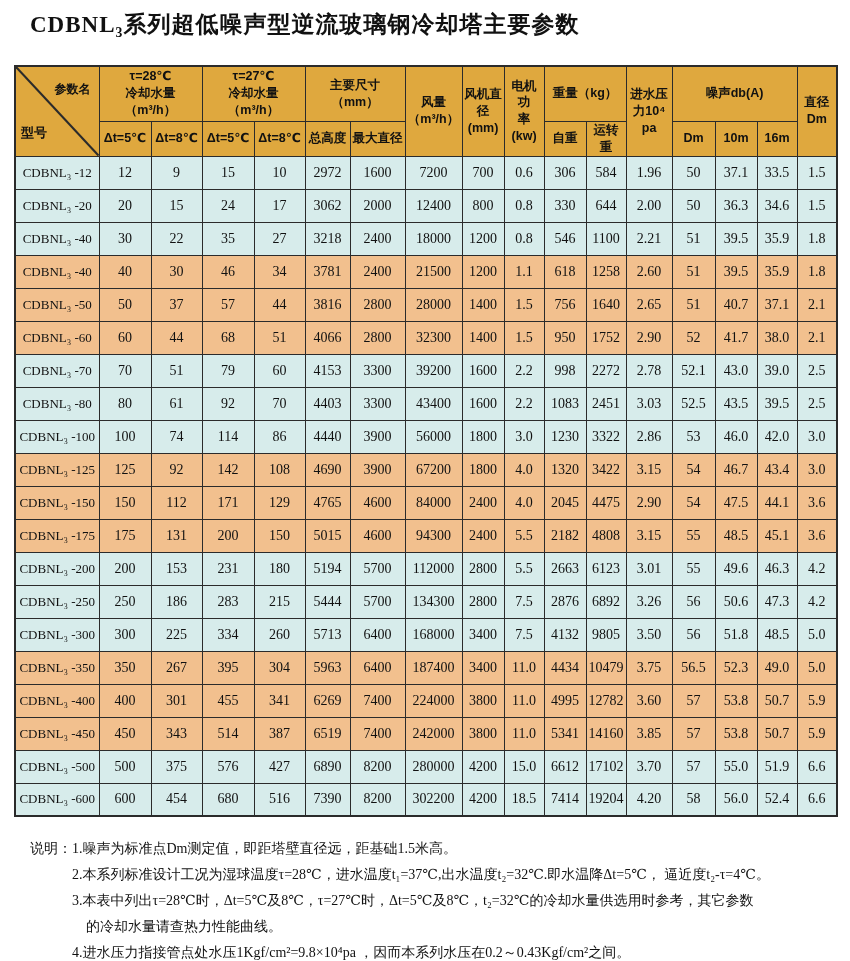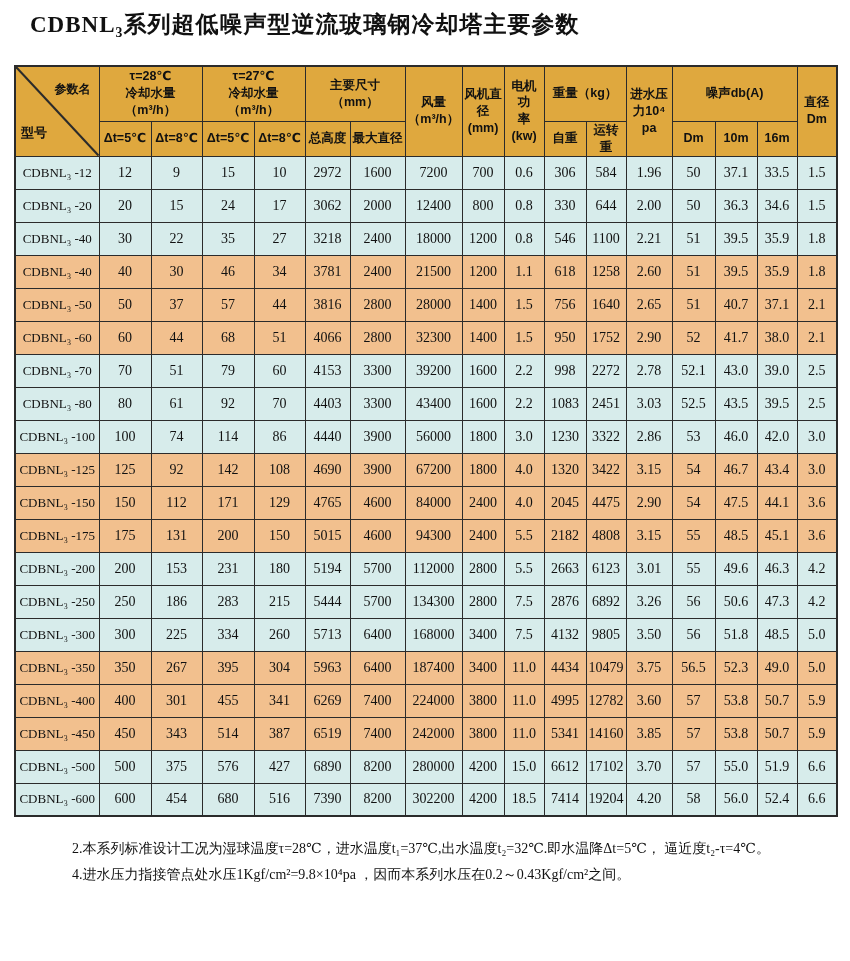--- a/index.html
+++ b/index.html
@@ -551,17 +551,20 @@
           <td>4.20</td>
           <td>58</td>
           <td>56.0</td>
           <td>52.4</td>
           <td>6.6</td>
         </tr>
       </tbody>
   </table>
 
   <div class="notes">
+      <div class="indent-0">说明：1.噪声为标准点Dm测定值，即距塔壁直径远，距基础1.5米高。</div>
       <div class="indent-1">2.本系列标准设计工况为湿球温度τ=28℃，进水温度t₁=37℃,出水温度t₂=32℃.即水温降Δt=5℃，  逼近度t₂-τ=4℃。</div>
+      <div class="indent-1">3.本表中列出τ=28℃时，Δt=5℃及8℃，τ=27℃时，Δt=5℃及8℃，t₂=32℃的冷却水量供选用时参考，其它参数</div>
+      <div class="indent-2">的冷却水量请查热力性能曲线。</div>
       <div class="indent-1">4.进水压力指接管点处水压1Kgf/cm²=9.8×10⁴pa ，因而本系列水压在0.2～0.43Kgf/cm²之间。</div>
     </div>
 
 </div>
 
 </body></html>

